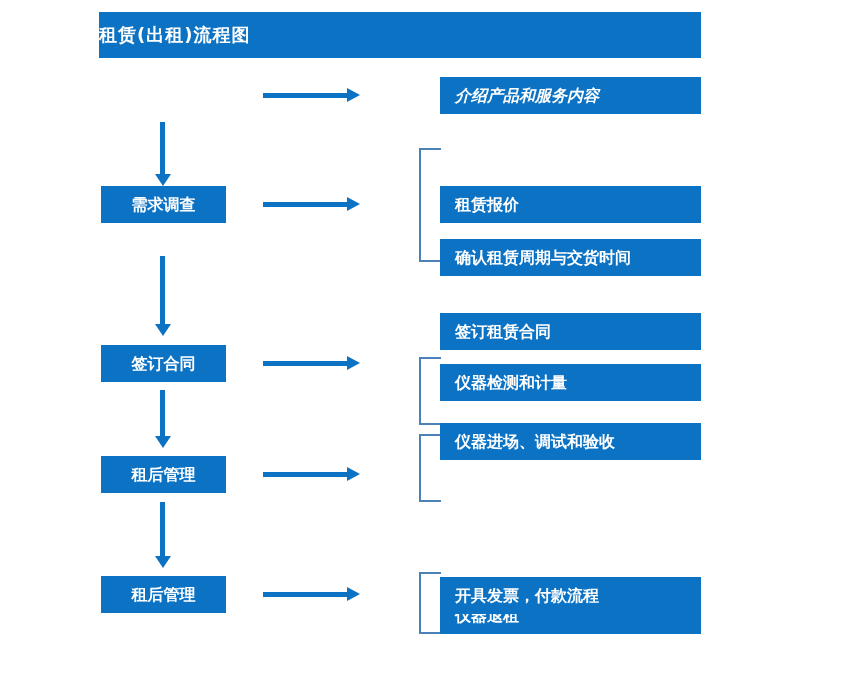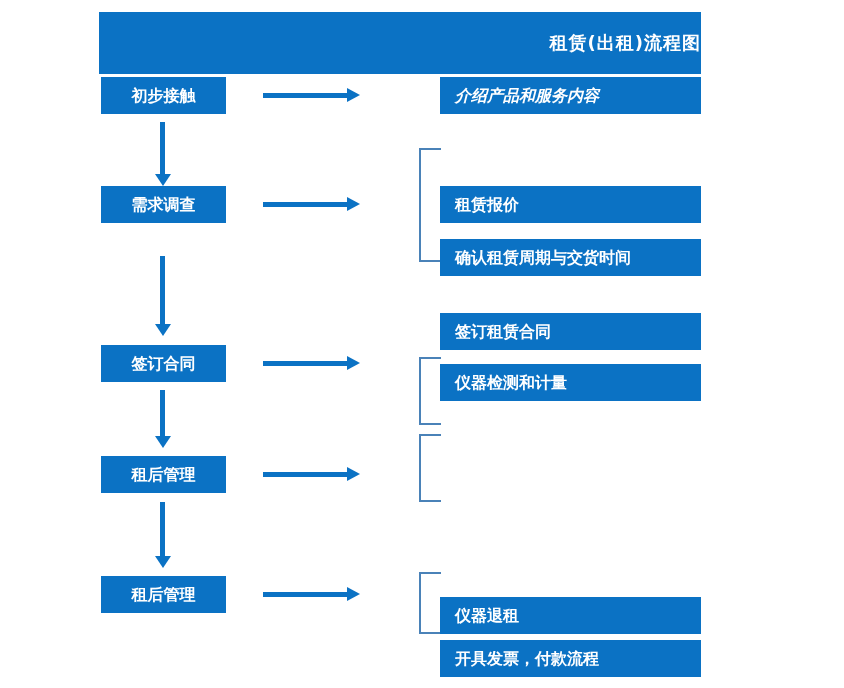--- a/index.html
+++ b/index.html
@@ -21,25 +21,25 @@
     width: 844px;
     height: 688px;
   }
 
   
   .title-bar {
     position: absolute;
     left: 99px;
     top: 12px;
     width: 602px;
-    height: 62px;
+    height: 46px;
     background: #0b72c4;
     display: flex;
     align-items: center;
-    justify-content: flex-end;
+    justify-content: flex-start;
   }
   .title-bar .title-text {
     color: #ffffff;
     font-size: 18px;
     font-weight: bold;
     letter-spacing: 1px;
     line-height: 1;
   }
 
   
@@ -132,23 +132,20 @@
 </style>
 </head>
 <body>
 
 <div class="canvas">
 
   <div class="title-bar">
     <span class="title-text">租赁(出租)流程图</span>
   </div>
 
-  <div class="node stage" style="top:77px;">
-    <span class="node-label">初步接触</span>
-  </div>
 
   <div class="node stage" style="top:186px;">
     <span class="node-label">需求调查</span>
   </div>
 
   <div class="node stage" style="top:345px;">
     <span class="node-label">签订合同</span>
   </div>
 
   <div class="node stage" style="top:456px;">
@@ -223,23 +220,26 @@
   </div>
 
   <div class="node detail" style="top:313px;">
     <span class="node-label">签订租赁合同</span>
   </div>
 
   <div class="node detail" style="top:364px;">
     <span class="node-label">仪器检测和计量</span>
   </div>
 
+  <div class="node detail" style="top:423px;">
+    <span class="node-label">仪器进场、调试和验收</span>
+  </div>
 
 
   <div class="node detail" style="top:561px;margin-top:36px;">
     <span class="node-label">仪器退租</span>
   </div>
 
-  <div class="node detail" style="top:640px;">
+  <div class="node detail" style="top:577px;">
     <span class="node-label">开具发票，付款流程</span>
   </div>
 
 </div>
 
 </body></html>

